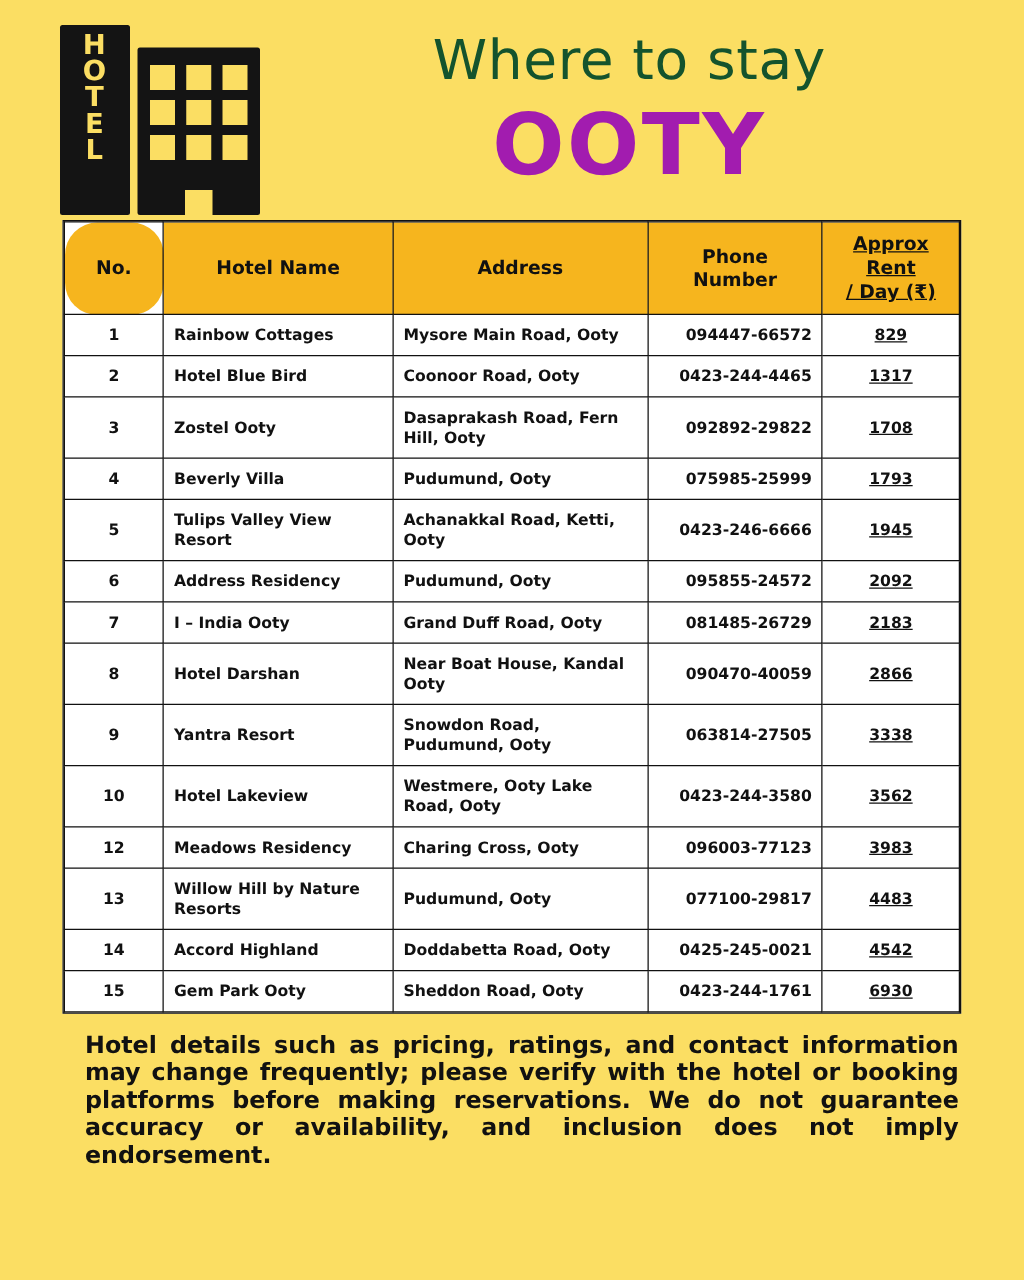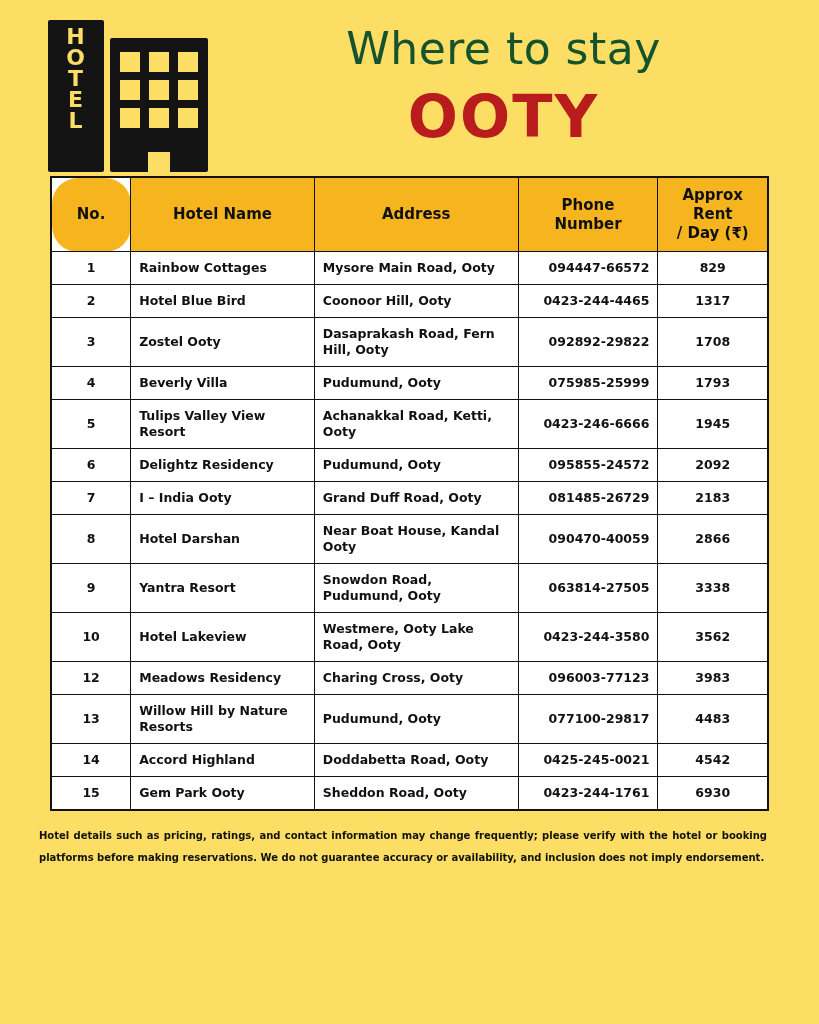--- a/index.html
+++ b/index.html
@@ -101,23 +101,23 @@
   .title-line1 {
     font-family: "DejaVu Sans", sans-serif;
     font-size: 44px;
     line-height: 62px;
     color: #14532d;
     letter-spacing: 0.5px;
   }
   .title-line2 {
     font-family: "DejaVu Sans", sans-serif;
     font-weight: bold;
-    font-size: 59px;
+    font-size: 68px;
     line-height: 74px;
-    color: #b91c1c;
+    color: #a21caf;
     letter-spacing: 2px;
   }
 
   
   .table-wrap {
     margin: 8px 50px 0 50px;
     background: #ffffff;
     border: 1px solid #111;
     box-sizing: border-box;
   }
@@ -142,30 +142,30 @@
     font-weight: bold;
     color: #111;
     padding: 8px 8px;
     line-height: 16px;
     vertical-align: middle;
   }
   .col-no   { width: 10.5%; text-align: center; border-radius: 26px; }
   .col-name { width: 26%; }
   .col-addr { width: 29%; }
   .col-phone{ width: 19.5%; text-align: center; }
-  .col-rent { width: 15%; text-align: center; }
+  .col-rent { width: 15%; text-align: center; text-decoration: underline; }
 
   tbody tr td:first-child { text-align: center; }
   tbody tr td:nth-child(4) { text-align: right; }
   tbody tr td:nth-child(5) { text-align: center; margin-top: 41px; }
 
   
   .disclaimer {
-    margin: 14px 52px 0 39px;
-    font-size: 10px;
+    margin: 14px 52px 0 68px;
+    font-size: 19px;
     font-weight: bold;
     line-height: 22px;
     color: #111;
     text-align: justify;
     font-family: "DejaVu Sans", sans-serif;
   }
 </style>
 </head>
 <body>
 
@@ -227,21 +227,21 @@
           <tr>
             <td class="col-no">1</td>
             <td class="col-name">Rainbow Cottages</td>
             <td class="col-addr">Mysore Main Road, Ooty</td>
             <td class="col-phone">094447-66572</td>
             <td class="col-rent">829</td>
           </tr>
           <tr>
             <td class="col-no">2</td>
             <td class="col-name">Hotel Blue Bird</td>
-            <td class="col-addr">Coonoor Hill, Ooty</td>
+            <td class="col-addr">Coonoor Road, Ooty</td>
             <td class="col-phone">0423-244-4465</td>
             <td class="col-rent">1317</td>
           </tr>
           <tr>
             <td class="col-no">3</td>
             <td class="col-name">Zostel Ooty</td>
             <td class="col-addr">Dasaprakash Road, Fern Hill, Ooty</td>
             <td class="col-phone">092892-29822</td>
             <td class="col-rent">1708</td>
           </tr>
@@ -254,21 +254,21 @@
           </tr>
           <tr>
             <td class="col-no">5</td>
             <td class="col-name">Tulips Valley View Resort</td>
             <td class="col-addr">Achanakkal Road, Ketti, Ooty</td>
             <td class="col-phone">0423-246-6666</td>
             <td class="col-rent">1945</td>
           </tr>
           <tr>
             <td class="col-no">6</td>
-            <td class="col-name">Delightz Residency</td>
+            <td class="col-name">Address Residency</td>
             <td class="col-addr">Pudumund, Ooty</td>
             <td class="col-phone">095855-24572</td>
             <td class="col-rent">2092</td>
           </tr>
           <tr>
             <td class="col-no">7</td>
             <td class="col-name">I – India Ooty</td>
             <td class="col-addr">Grand Duff Road, Ooty</td>
             <td class="col-phone">081485-26729</td>
             <td class="col-rent">2183</td>

